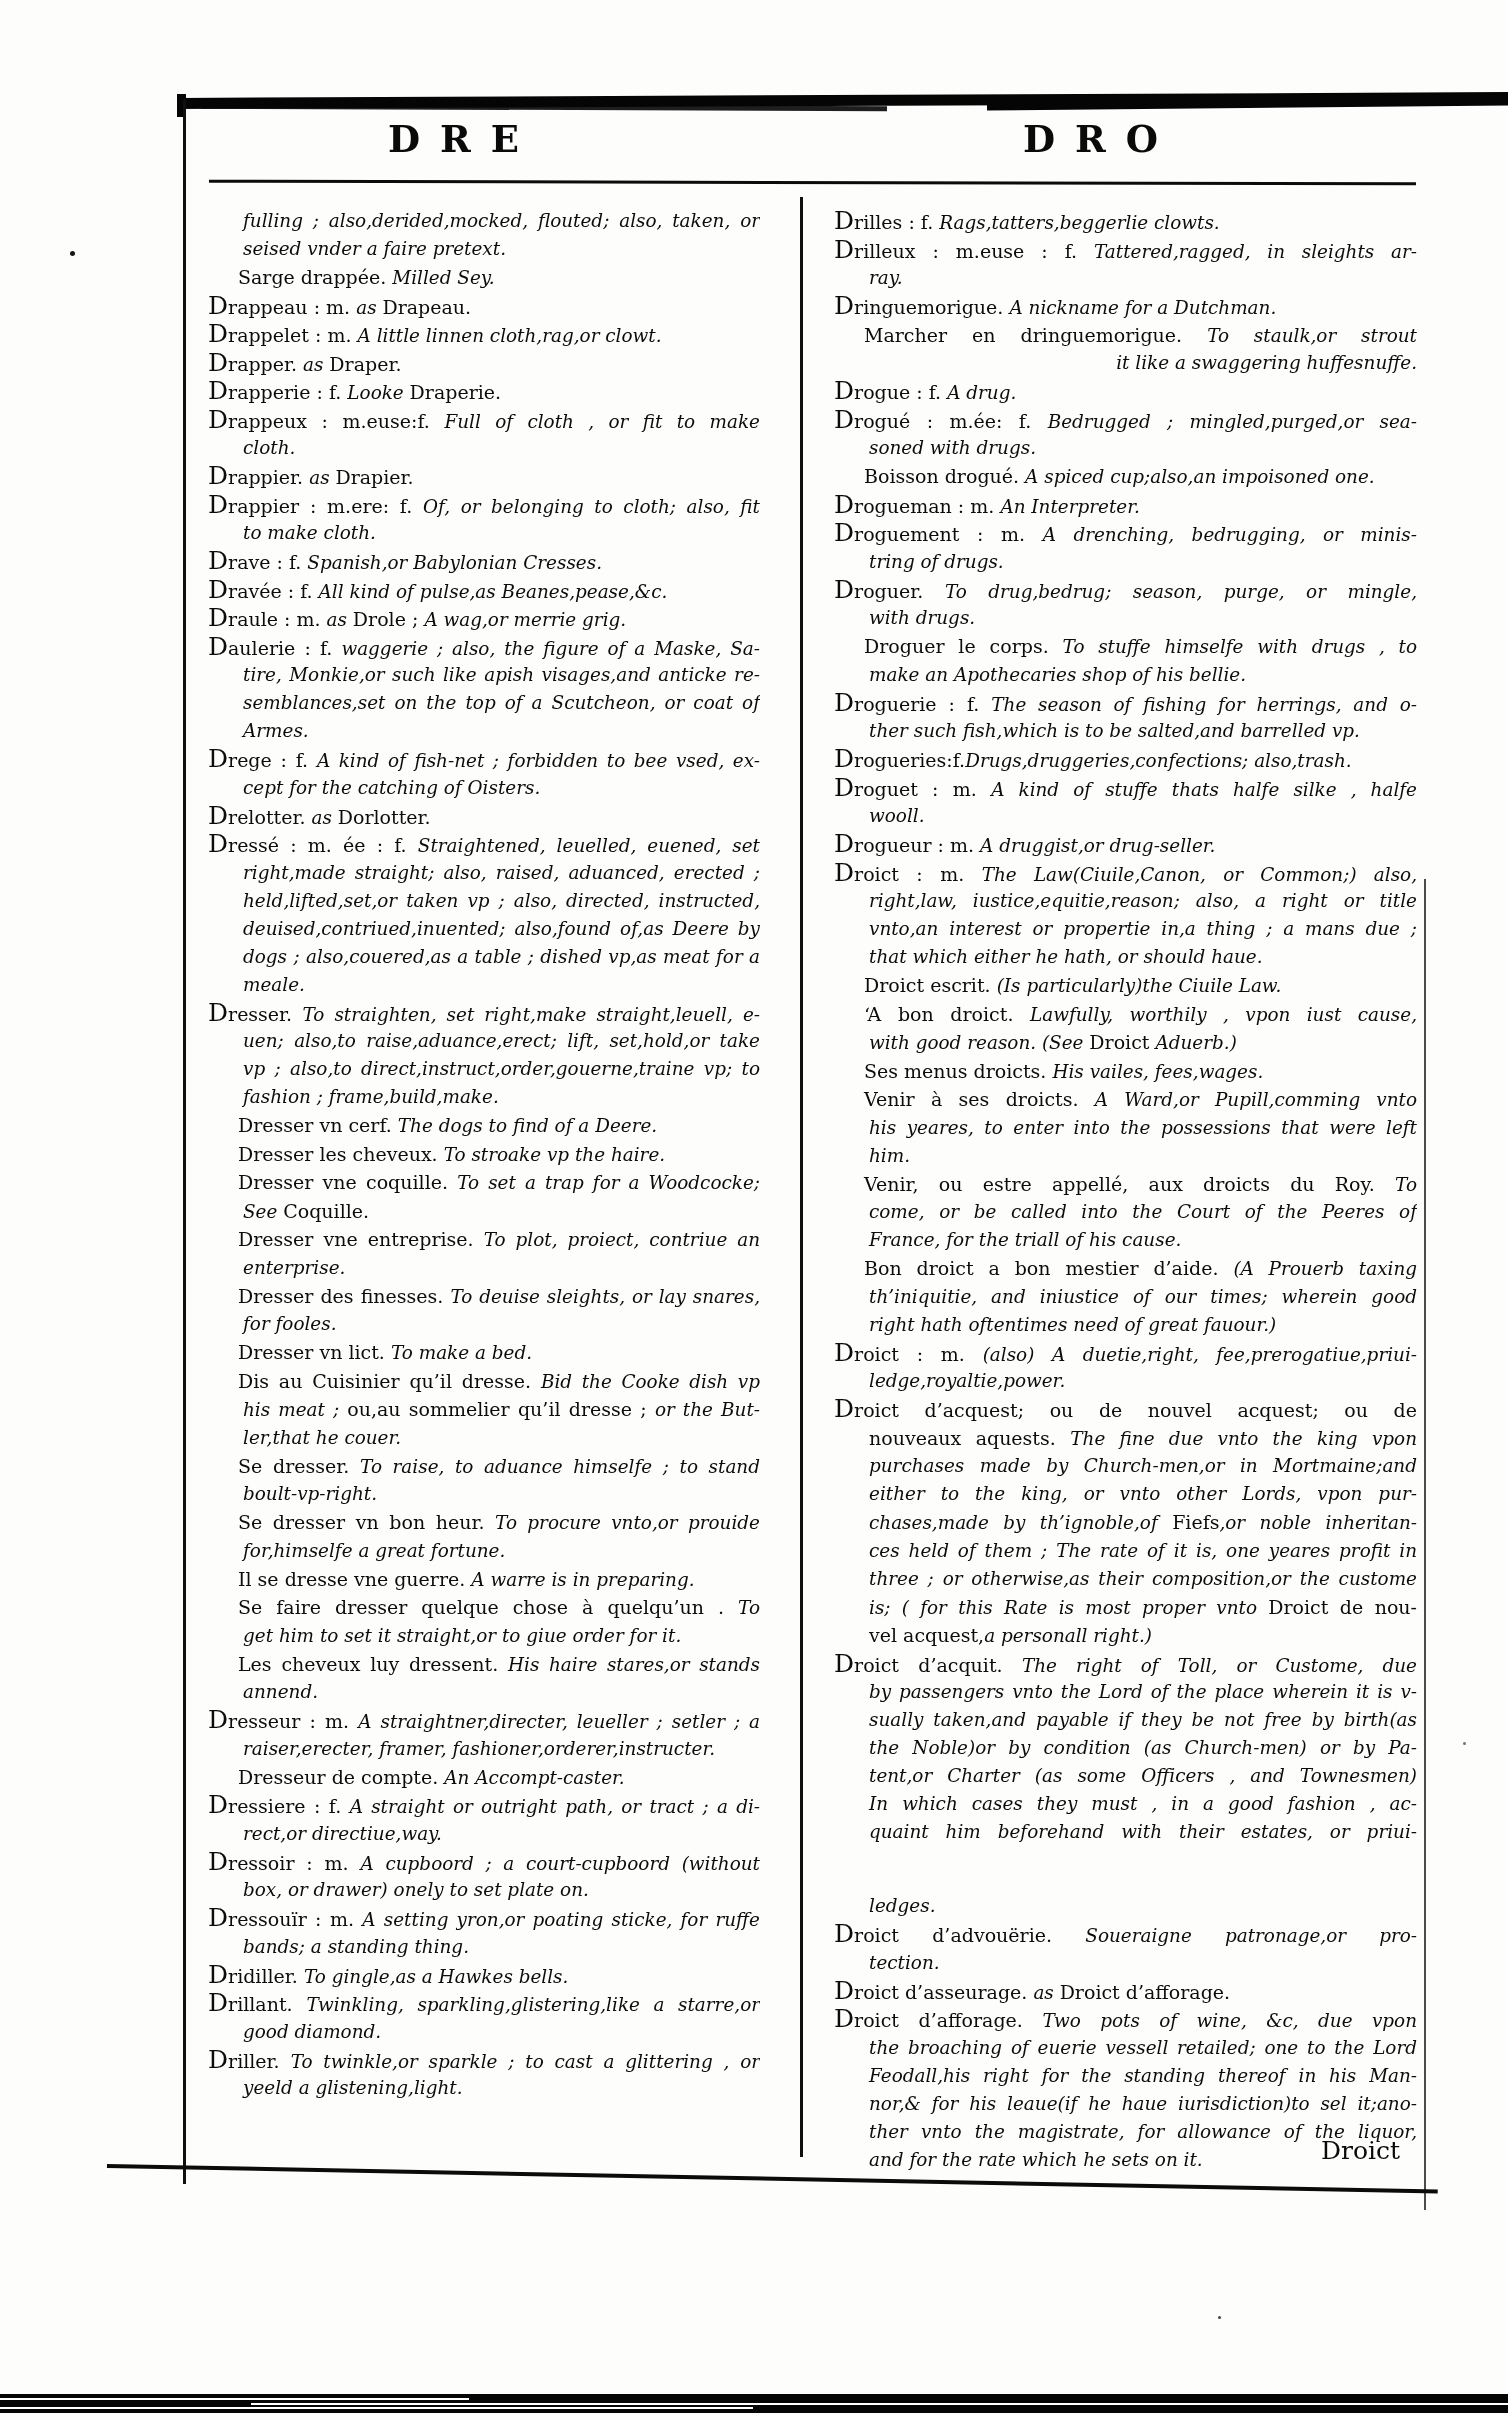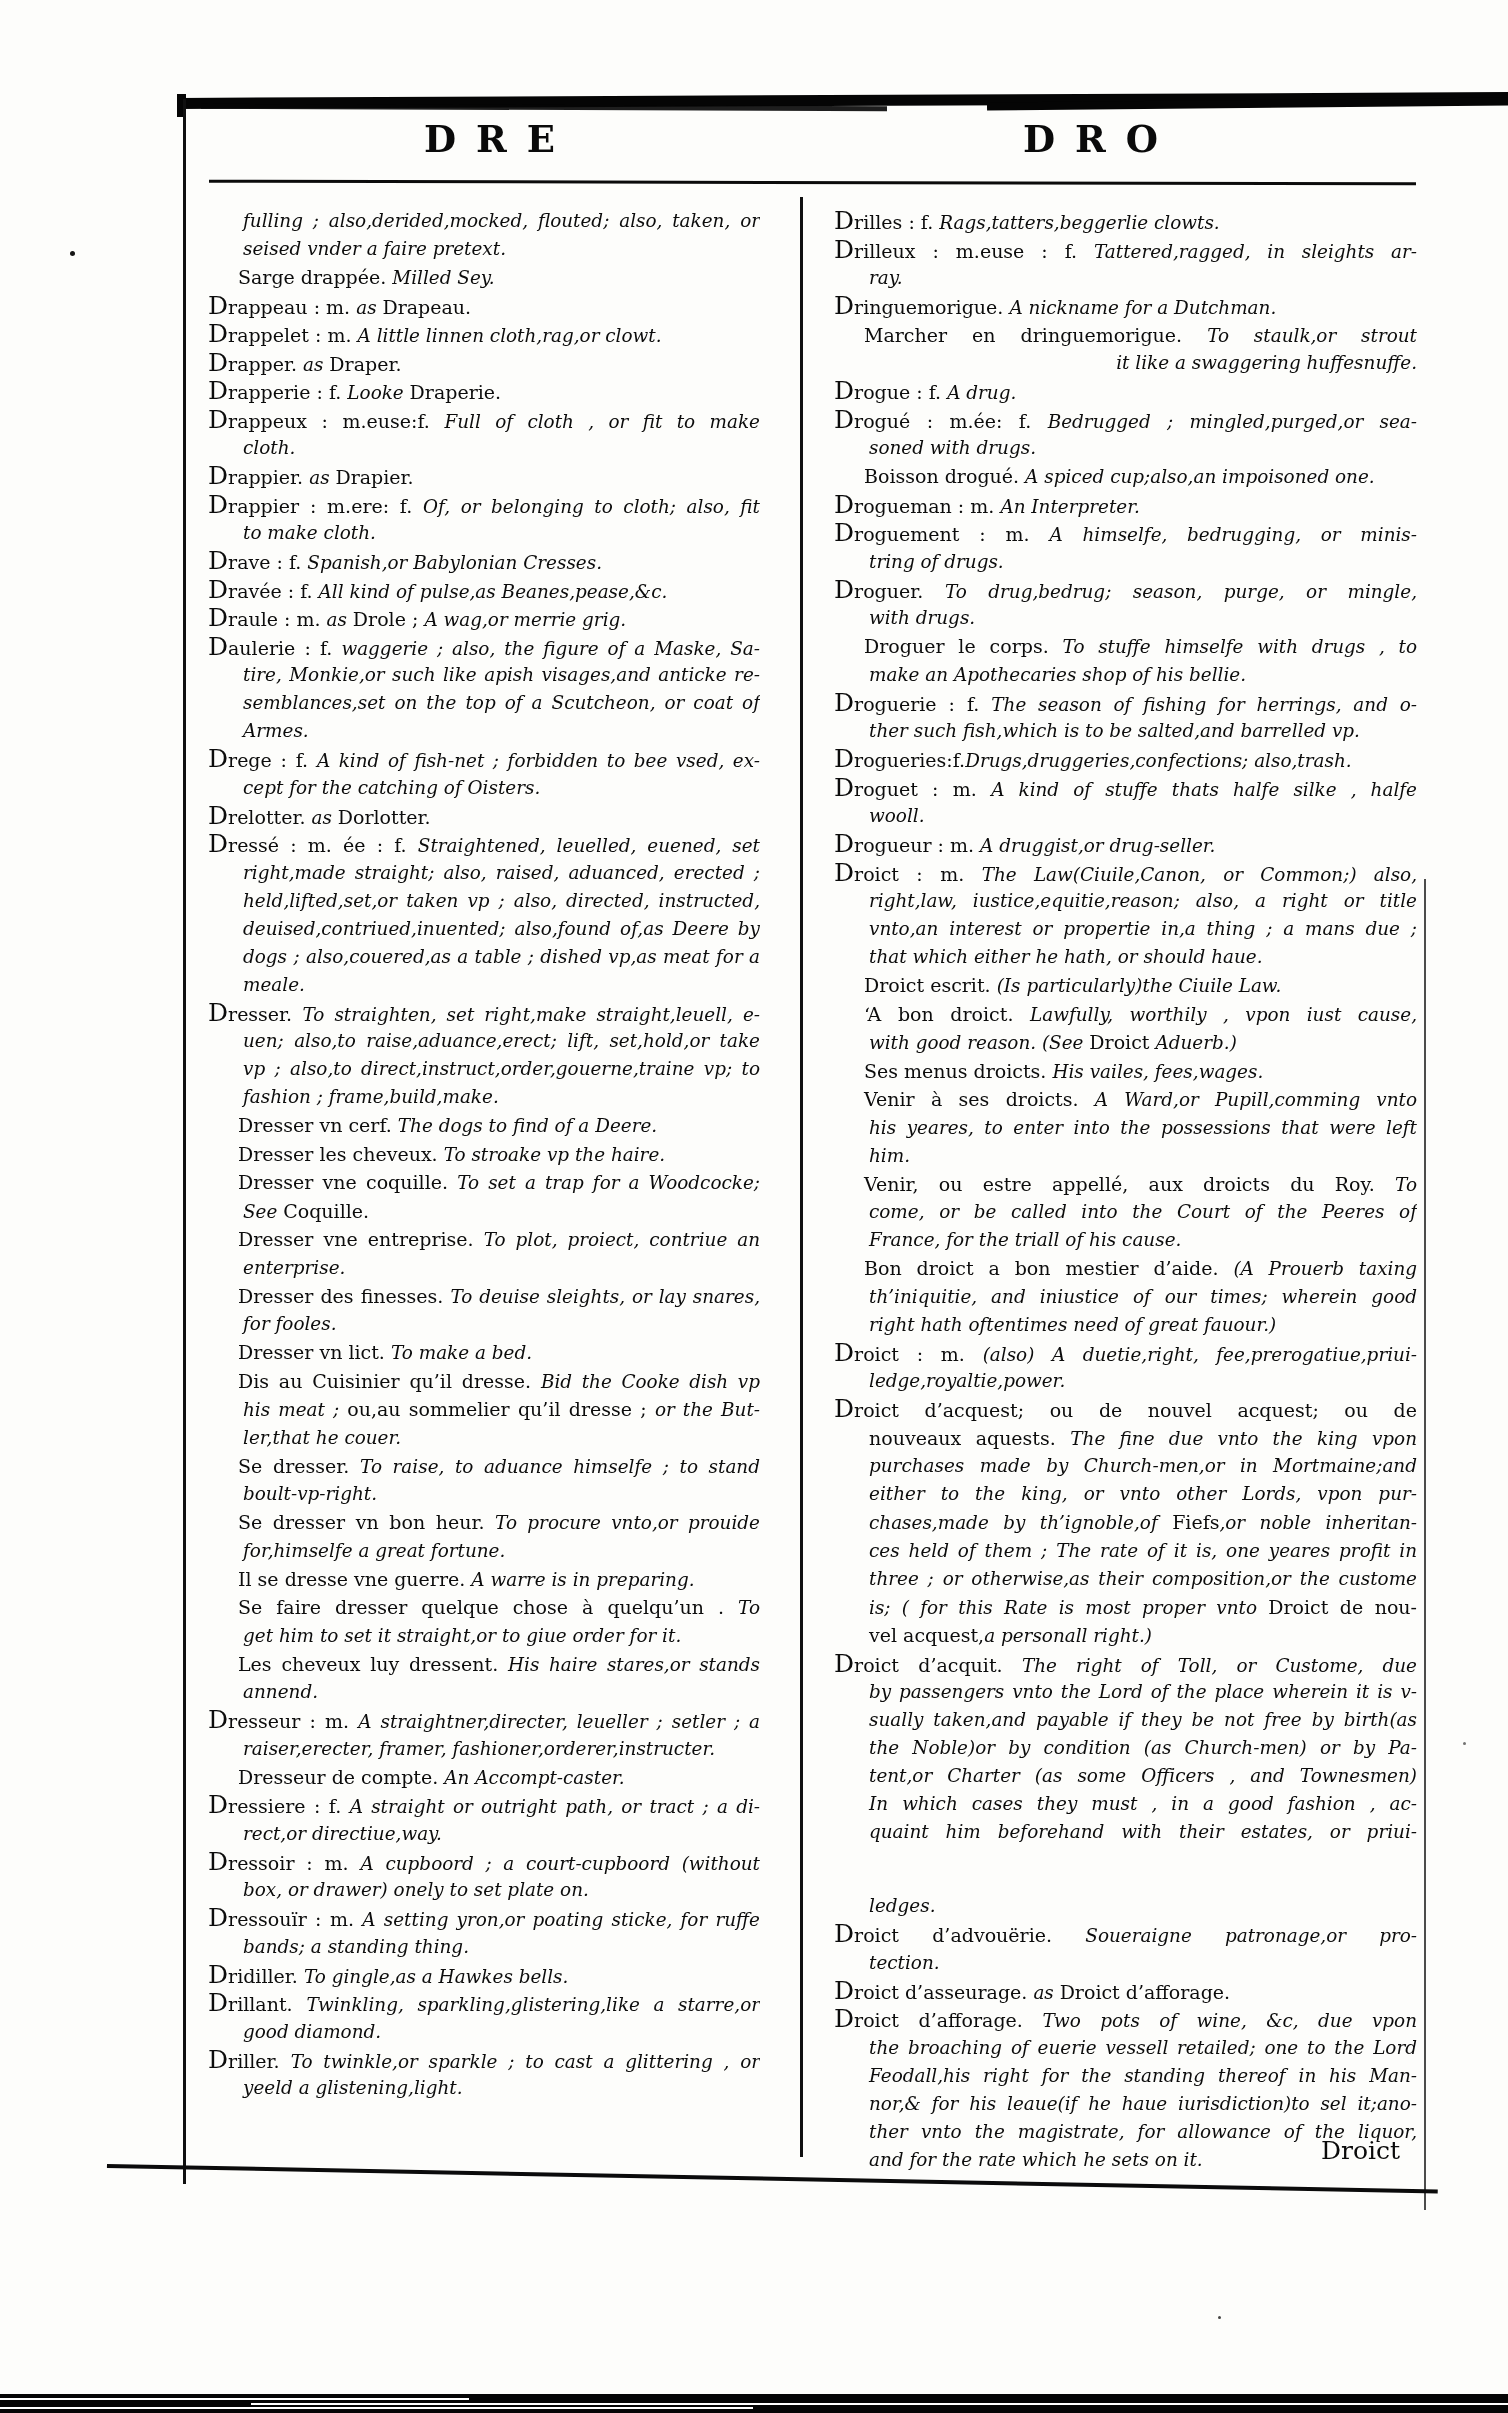--- a/index.html
+++ b/index.html
@@ -44,21 +44,21 @@
 <div class="abs band" style="left:201px;top:105px;width:686px;height:5px;transform:rotate(0.2deg);opacity:.9;"></div>
 <div class="abs band" style="left:987px;top:100px;width:521px;height:8.4px;transform:rotate(-0.55deg);"></div>
 <div class="abs band" style="left:177px;top:94px;width:9.2px;height:23.4px;"></div>
 
 <div class="abs rule-v" style="left:183px;top:99px;width:3.3px;height:2085px;"></div>
 <div class="abs rule-h" style="left:209px;top:181px;width:1207px;height:3.3px;transform:rotate(0.12deg);"></div>
 <div class="abs rule-v" style="left:800px;top:197px;width:2.5px;height:1960px;"></div>
 <div class="abs rule-v" style="left:1424px;top:879px;width:1.7px;height:1331px;opacity:.75;"></div>
 <div class="abs rule-h" style="left:107px;top:2164px;width:1331px;height:4.2px;transform:rotate(1.1deg);transform-origin:left top;"></div>
 
-<div class="abs running-head" style="left:424px;top:117px;">DRE</div>
+<div class="abs running-head" style="left:388px;top:117px;">DRE</div>
 <div class="abs running-head" style="left:1023px;top:117px;">DRO</div>
 
 <div class="col col-left" id="col-left">
     <div class="entry">
       <div class="line fill" style="padding-left: 35px;"><span class="it">fulling ; also,derided,mocked, flouted; also, taken, or</span></div>
       <div class="line" style="padding-left: 35px;"><span class="it">seised vnder a faire pretext.</span></div>
     </div>
     <div class="entry">
       <div class="line" style="padding-left: 30px;"><span class="ro">Sarge drappée. </span><span class="it">Milled Sey.</span></div>
     </div>
@@ -219,21 +219,21 @@
       <div class="line fill" style="padding-left: 0px;"><span class="ro"><span class="cap">D</span>rogué : m.ée: f. </span><span class="it">Bedrugged ; mingled,purged,or sea-</span></div>
       <div class="line" style="padding-left: 35px;"><span class="it">soned with drugs.</span></div>
     </div>
     <div class="entry">
       <div class="line" style="padding-left: 30px;"><span class="ro">Boisson drogué. </span><span class="it">A spiced cup;also,an impoisoned one.</span></div>
     </div>
     <div class="entry">
       <div class="line" style="padding-left: 0px;"><span class="ro"><span class="cap">D</span>rogueman : m. </span><span class="it">An Interpreter.</span></div>
     </div>
     <div class="entry">
-      <div class="line fill" style="padding-left: 0px;"><span class="ro"><span class="cap">D</span>roguement : m. </span><span class="it">A himselfe, bedrugging, or minis-</span></div>
+      <div class="line fill" style="padding-left: 0px;"><span class="ro"><span class="cap">D</span>roguement : m. </span><span class="it">A drenching, bedrugging, or minis-</span></div>
       <div class="line" style="padding-left: 35px;"><span class="it">tring of drugs.</span></div>
     </div>
     <div class="entry">
       <div class="line fill" style="padding-left: 0px;"><span class="ro"><span class="cap">D</span>roguer. </span><span class="it">To drug,bedrug; season, purge, or mingle,</span></div>
       <div class="line" style="padding-left: 35px;"><span class="it">with drugs.</span></div>
     </div>
     <div class="entry">
       <div class="line fill" style="padding-left: 30px;"><span class="ro">Droguer le corps. </span><span class="it">To stuffe himselfe with drugs , to</span></div>
       <div class="line" style="padding-left: 35px;"><span class="it">make an Apothecaries shop of his bellie.</span></div>
     </div>

